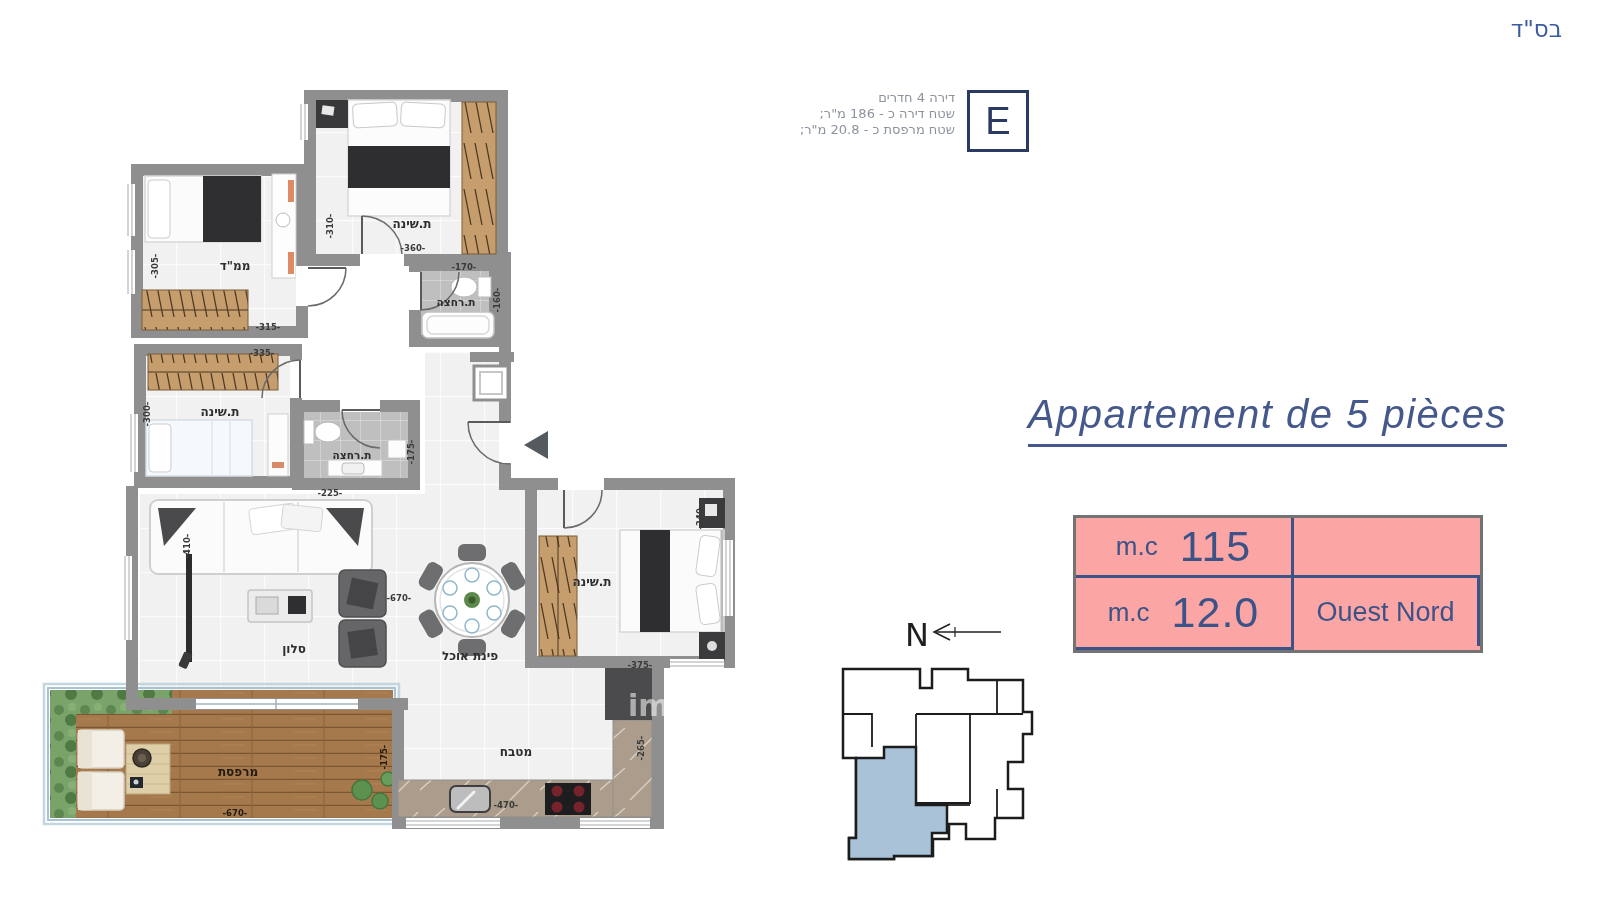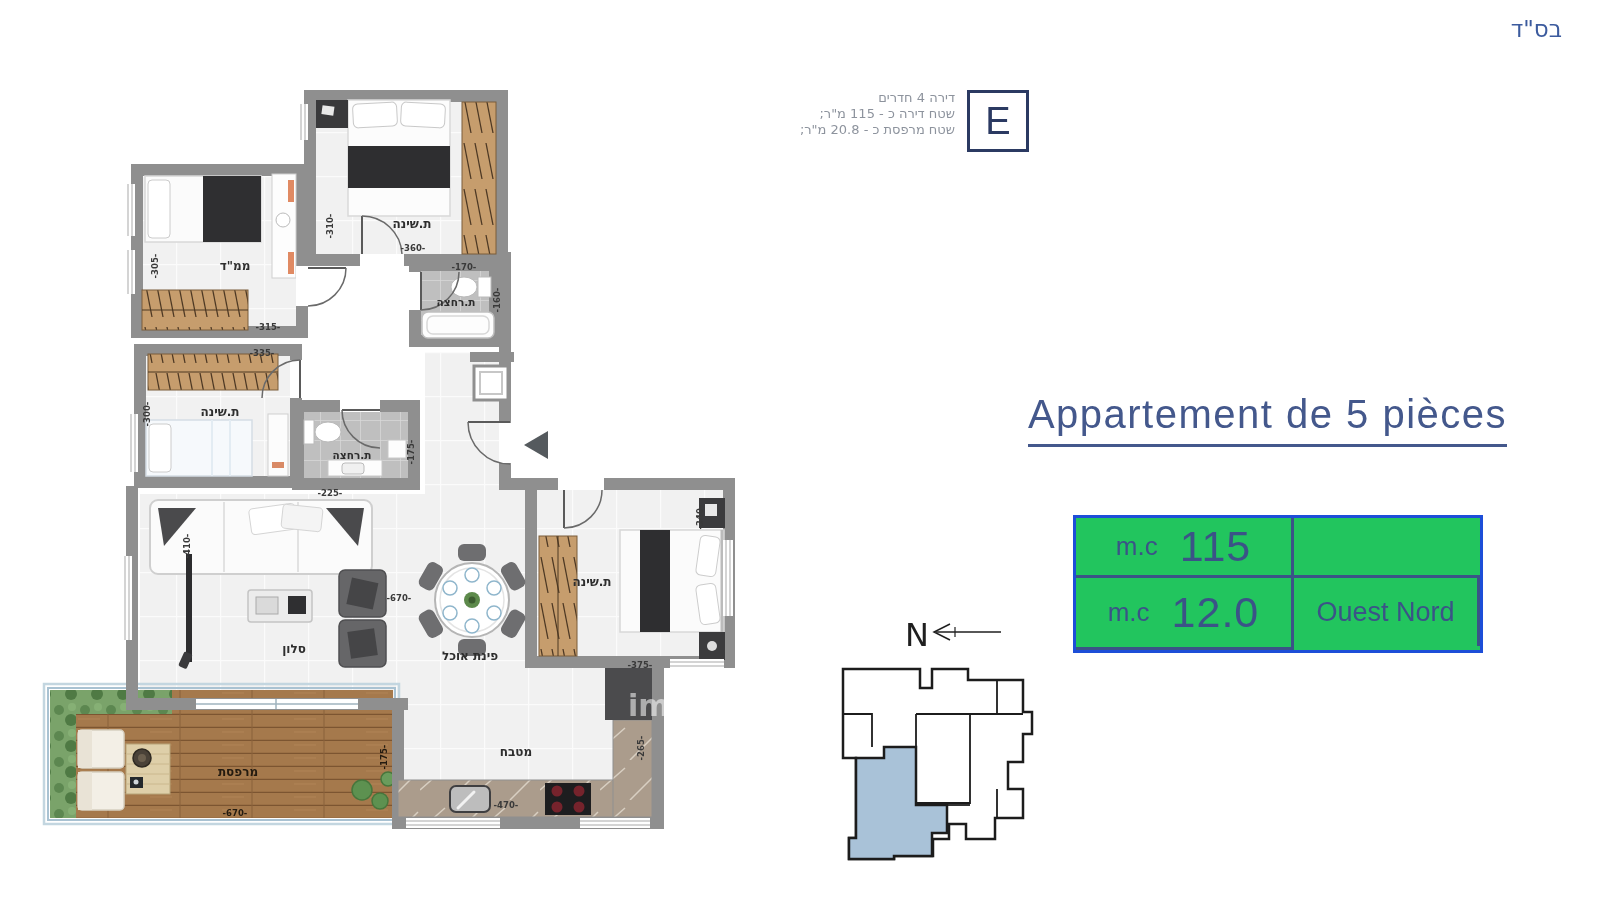--- a/index.html
+++ b/index.html
@@ -5,26 +5,26 @@
   html,body{margin:0;padding:0;background:#ffffff;}
   .canvas{position:relative;width:1600px;height:900px;background:#ffffff;overflow:hidden;
           font-family:"Liberation Sans",sans-serif;}
   .bsd{position:absolute;left:1452px;top:16px;width:110px;text-align:right;
        font-family:"DejaVu Sans",sans-serif;font-size:23px;color:#3c5b9e;}
   .badge-box{position:absolute;left:967px;top:90px;width:56px;height:56px;
        border:3px solid #2b3a62;display:flex;align-items:center;justify-content:center;
        color:#2b3a62;font-size:38px;background:#fff;}
   .badge-info{position:absolute;left:690px;top:90px;width:265px;text-align:right;direction:rtl;
        font-family:"DejaVu Sans",sans-serif;font-size:13px;line-height:16px;color:#8d939d;}
-  .main-title-wrap{position:absolute;left:1010px;top:392px;width:515px;text-align:center;}
+  .main-title-wrap{position:absolute;left:1010px;top:392px;width:515px;text-align:center;font-style:italic;}
   .main-title{display:inline-block;font-size:40px;color:#44588c;letter-spacing:1.5px;
        border-bottom:3px solid #44588c;padding-bottom:7px;white-space:nowrap;}
   .info-table{position:absolute;left:1073px;top:515px;width:404px;
-       border:3px solid #1d4ed8;display:grid;grid-template-columns:218px 1fr;
-       color:#3b5387;background:#22c55e;}
+       border:3px solid #737373;display:grid;grid-template-columns:218px 1fr;
+       color:#3b5387;background:#fca5a5;}
   .cell{display:flex;align-items:center;justify-content:center;font-size:27px;
        border-bottom:3px solid #3b5387;border-right:3px solid #3b5387;text-align:center;
        padding:0 6px;box-sizing:border-box;}
   .cell.last-col{border-right:none;}
   .cell.last-row{border-bottom:none;}
   .r1{height:60px;} .r2{height:72px;} .r3{height:68px;}
   .unit{font-size:26px;margin-right:22px;}
   .bigval{font-size:43px;letter-spacing:1px;}
   .note{font-size:26px;line-height:30px;}
   svg text{font-family:"DejaVu Sans",sans-serif;}
@@ -34,21 +34,21 @@
 
 <div class="canvas">
 
   <div class="bsd">בס"ד</div>
 
   <div class="badge-box">
     <span>E</span>
   </div>
   <div class="badge-info">
     <div>דירה 4 חדרים</div>
-    <div>שטח דירה כ - 115 מ"ר;</div>
+    <div>שטח דירה כ - 186 מ"ר;</div>
     <div>שטח מרפסת כ - 20.8 מ"ר;</div>
   </div>
 
   <div class="main-title-wrap">
     <span class="main-title">Appartement de 5 pièces</span>
   </div>
 
   <div class="info-table">
     <div class="cell r1">
       <span class="unit">m.c</span>

